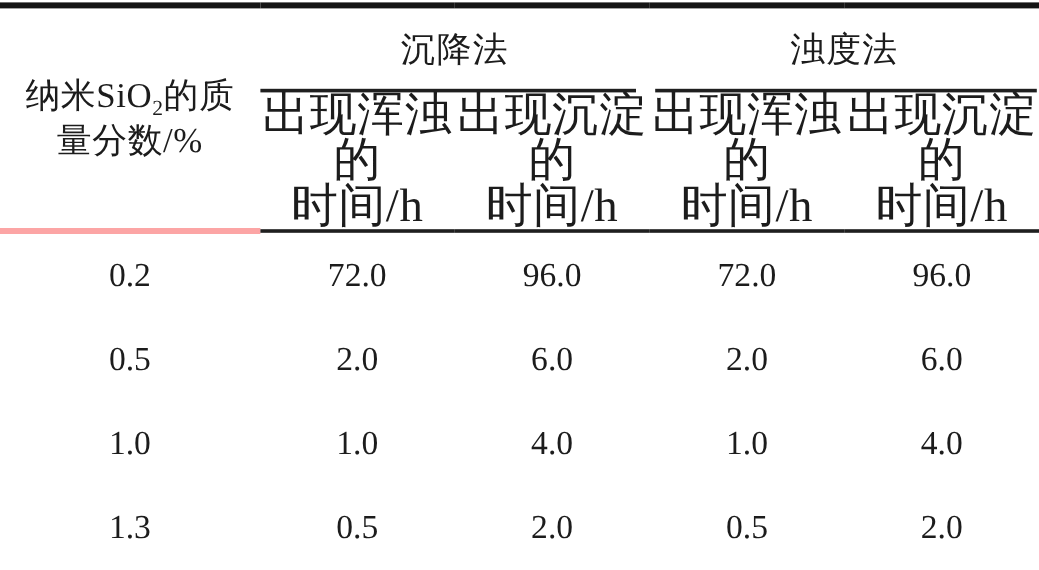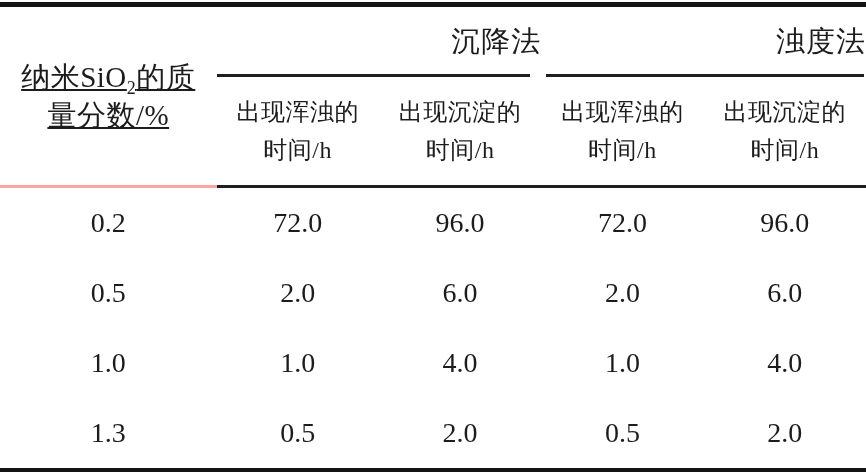--- a/index.html
+++ b/index.html
@@ -36,42 +36,40 @@
   
   col.c1 { width: 25%; }
   col.cn { width: 18.75%; }
 
   
   tr.group-row th.group-cell {
     position: relative;
     height: 70px;
     font-size: 29px;
     letter-spacing: 1px;
-    text-align: right;
   }
   .cmid {
     position: absolute;
     bottom: 0;
     height: 3px;
     background: #1f1f1f;
   }
   .cmid-a { left: 0;  right: 11px; }
   .cmid-b { left: 5px; right: 2px; }
 
   
   th.col1-header {
     font-size: 29px;
-    border-bottom: 3px solid #fca5a5;
+    border-bottom: 5px solid #fca5a5;
     letter-spacing: 0.5px;
-    text-decoration: underline;
   }
   
   tr.subhead-row th {
     height: 108px;
-    font-size: 24px;
+    font-size: 39px;
     border-bottom: 3px solid #1f1f1f;
     letter-spacing: 0.5px;
   }
   .l {
     display: block;
     line-height: 38px;
   }
   sub.chem {
     font-size: 0.62em;
     line-height: 0;

